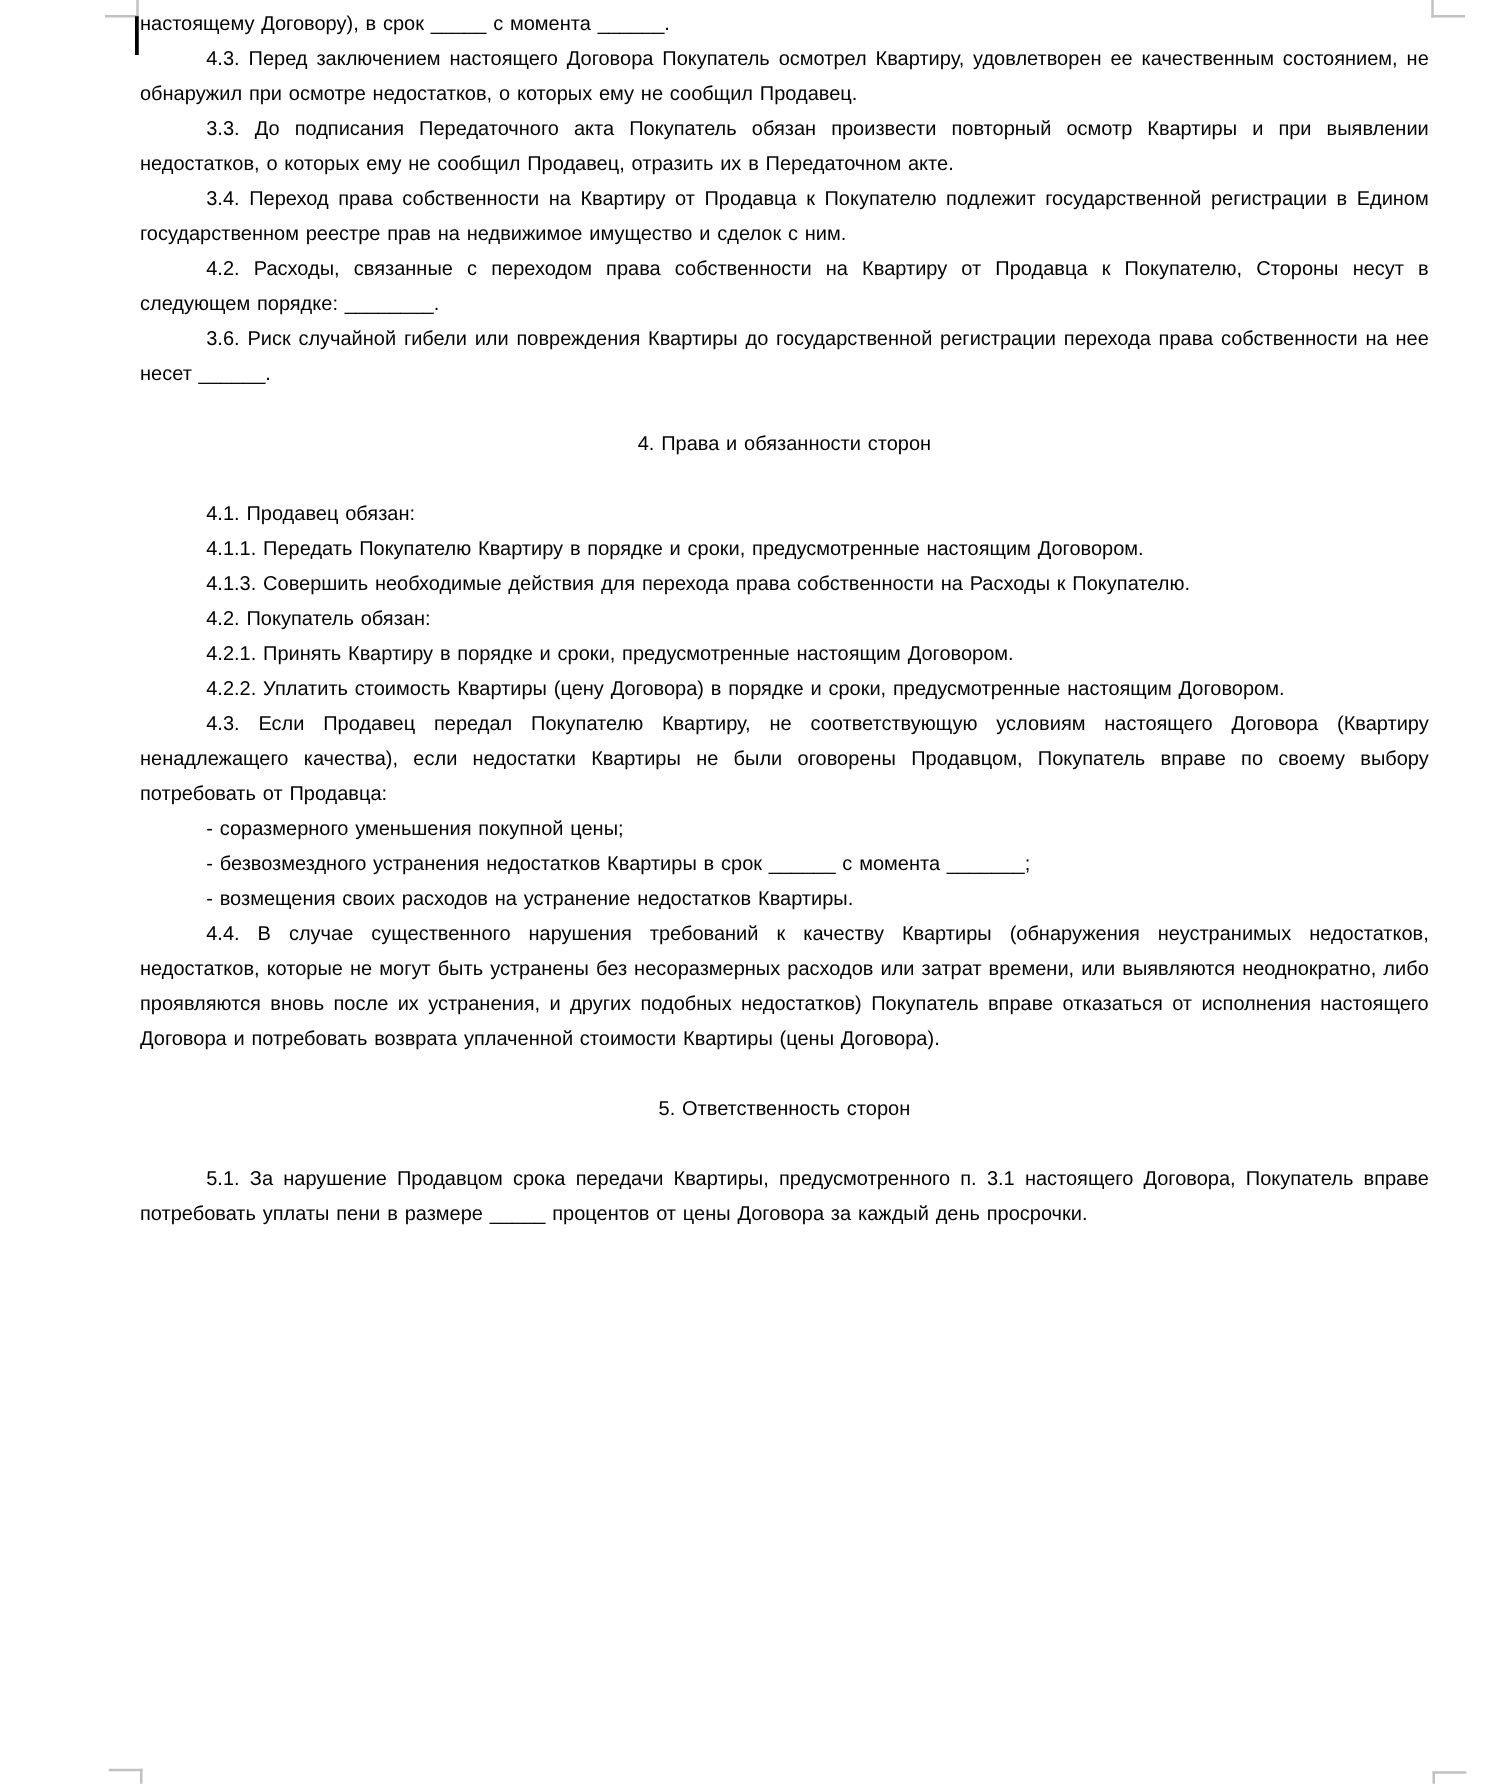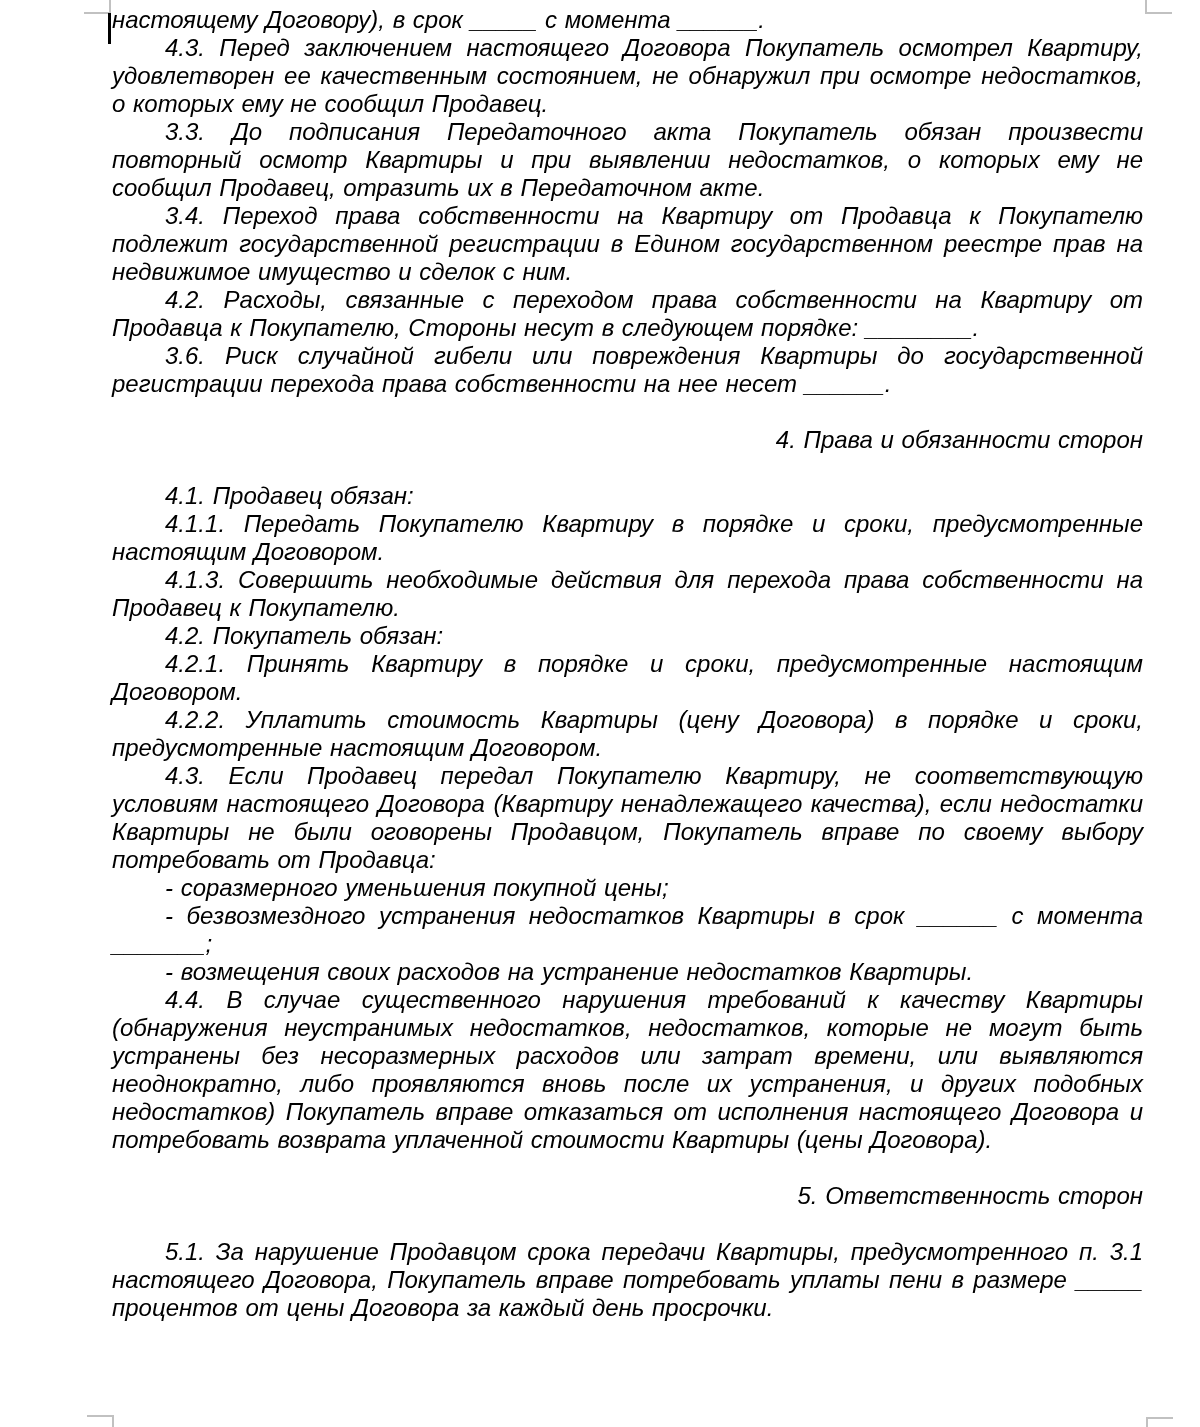--- a/index.html
+++ b/index.html
@@ -9,29 +9,28 @@
     overflow: hidden;
     position: relative;
     font-family: "Liberation Sans", sans-serif;
   }
   .page { position: absolute; inset: 0; background: #ffffff; }
   .text-area {
     position: absolute;
     left: 112px; top: 6px;
     width: 1031px;
     color: #000000;
-    font-size: 24px;
+    font-size: 16px;
     line-height: 28px;
     word-spacing: 1px;
-    font-style: italic;
   }
   .text-area p { margin: 0; padding: 0; }
   .text-area p.body { text-align: justify; }
   .text-area p.indent { text-indent: 53px; }
-  .text-area p.heading { text-align: right; margin: 28px 0; }
+  .text-area p.heading { text-align: center; margin: 28px 0; }
   .caret {
     position: absolute;
     left: 108px; top: 13px;
     width: 3px; height: 31px;
     background: #000000;
   }
   .corner-mark { position: absolute; }
   .mark-tl { left: 84px;   top: 0;       width: 25px; height: 12px; border-right: 2px solid #c1c1c1; border-bottom: 2px solid #c1c1c1; }
   .mark-tr { left: 1145px; top: 0;       width: 25px; height: 12px; border-left: 2px solid #c1c1c1;  border-bottom: 2px solid #c1c1c1; }
   .mark-bl { left: 87px;   top: 1415px;  width: 25px; height: 12px; border-right: 2px solid #c1c1c1; border-top: 2px solid #c1c1c1; }
@@ -52,21 +51,21 @@
   <div class="text-area" style="color: rgb(0, 0, 0);">
       <p class="body">настоящему Договору), в срок _____ с момента ______.</p>
       <p class="body indent">4.3. Перед заключением настоящего Договора Покупатель осмотрел Квартиру, удовлетворен ее качественным состоянием, не обнаружил при осмотре недостатков, о которых ему не сообщил Продавец.</p>
       <p class="body indent">3.3. До подписания Передаточного акта Покупатель обязан произвести повторный осмотр Квартиры и при выявлении недостатков, о которых ему не сообщил Продавец, отразить их в Передаточном акте.</p>
       <p class="body indent">3.4. Переход права собственности на Квартиру от Продавца к Покупателю подлежит государственной регистрации в Едином государственном реестре прав на недвижимое имущество и сделок с ним.</p>
       <p class="body indent">4.2. Расходы, связанные с переходом права собственности на Квартиру от Продавца к Покупателю, Стороны несут в следующем порядке: ________.</p>
       <p class="body indent">3.6. Риск случайной гибели или повреждения Квартиры до государственной регистрации перехода права собственности на нее несет ______.</p>
       <p class="heading">4. Права и обязанности сторон</p>
       <p class="body indent">4.1. Продавец обязан:</p>
       <p class="body indent">4.1.1. Передать Покупателю Квартиру в порядке и сроки, предусмотренные настоящим Договором.</p>
-      <p class="body indent">4.1.3. Совершить необходимые действия для перехода права собственности на Продавец к Покупателю.</p>
+      <p class="body indent">4.1.3. Совершить необходимые действия для перехода права собственности на Расходы к Покупателю.</p>
       <p class="body indent">4.2. Покупатель обязан:</p>
       <p class="body indent">4.2.1. Принять Квартиру в порядке и сроки, предусмотренные настоящим Договором.</p>
       <p class="body indent">4.2.2. Уплатить стоимость Квартиры (цену Договора) в порядке и сроки, предусмотренные настоящим Договором.</p>
       <p class="body indent">4.3. Если Продавец передал Покупателю Квартиру, не соответствующую условиям настоящего Договора (Квартиру ненадлежащего качества), если недостатки Квартиры не были оговорены Продавцом, Покупатель вправе по своему выбору потребовать от Продавца:</p>
       <p class="body indent">- соразмерного уменьшения покупной цены;</p>
       <p class="body indent">- безвозмездного устранения недостатков Квартиры в срок ______ с момента _______;</p>
       <p class="body indent">- возмещения своих расходов на устранение недостатков Квартиры.</p>
       <p class="body indent">4.4. В случае существенного нарушения требований к качеству Квартиры (обнаружения неустранимых недостатков, недостатков, которые не могут быть устранены без несоразмерных расходов или затрат времени, или выявляются неоднократно, либо проявляются вновь после их устранения, и других подобных недостатков) Покупатель вправе отказаться от исполнения настоящего Договора и потребовать возврата уплаченной стоимости Квартиры (цены Договора).</p>
       <p class="heading">5. Ответственность сторон</p>
       <p class="body indent">5.1. За нарушение Продавцом срока передачи Квартиры, предусмотренного п. 3.1 настоящего Договора, Покупатель вправе потребовать уплаты пени в размере _____ процентов от цены Договора за каждый день просрочки.</p>

